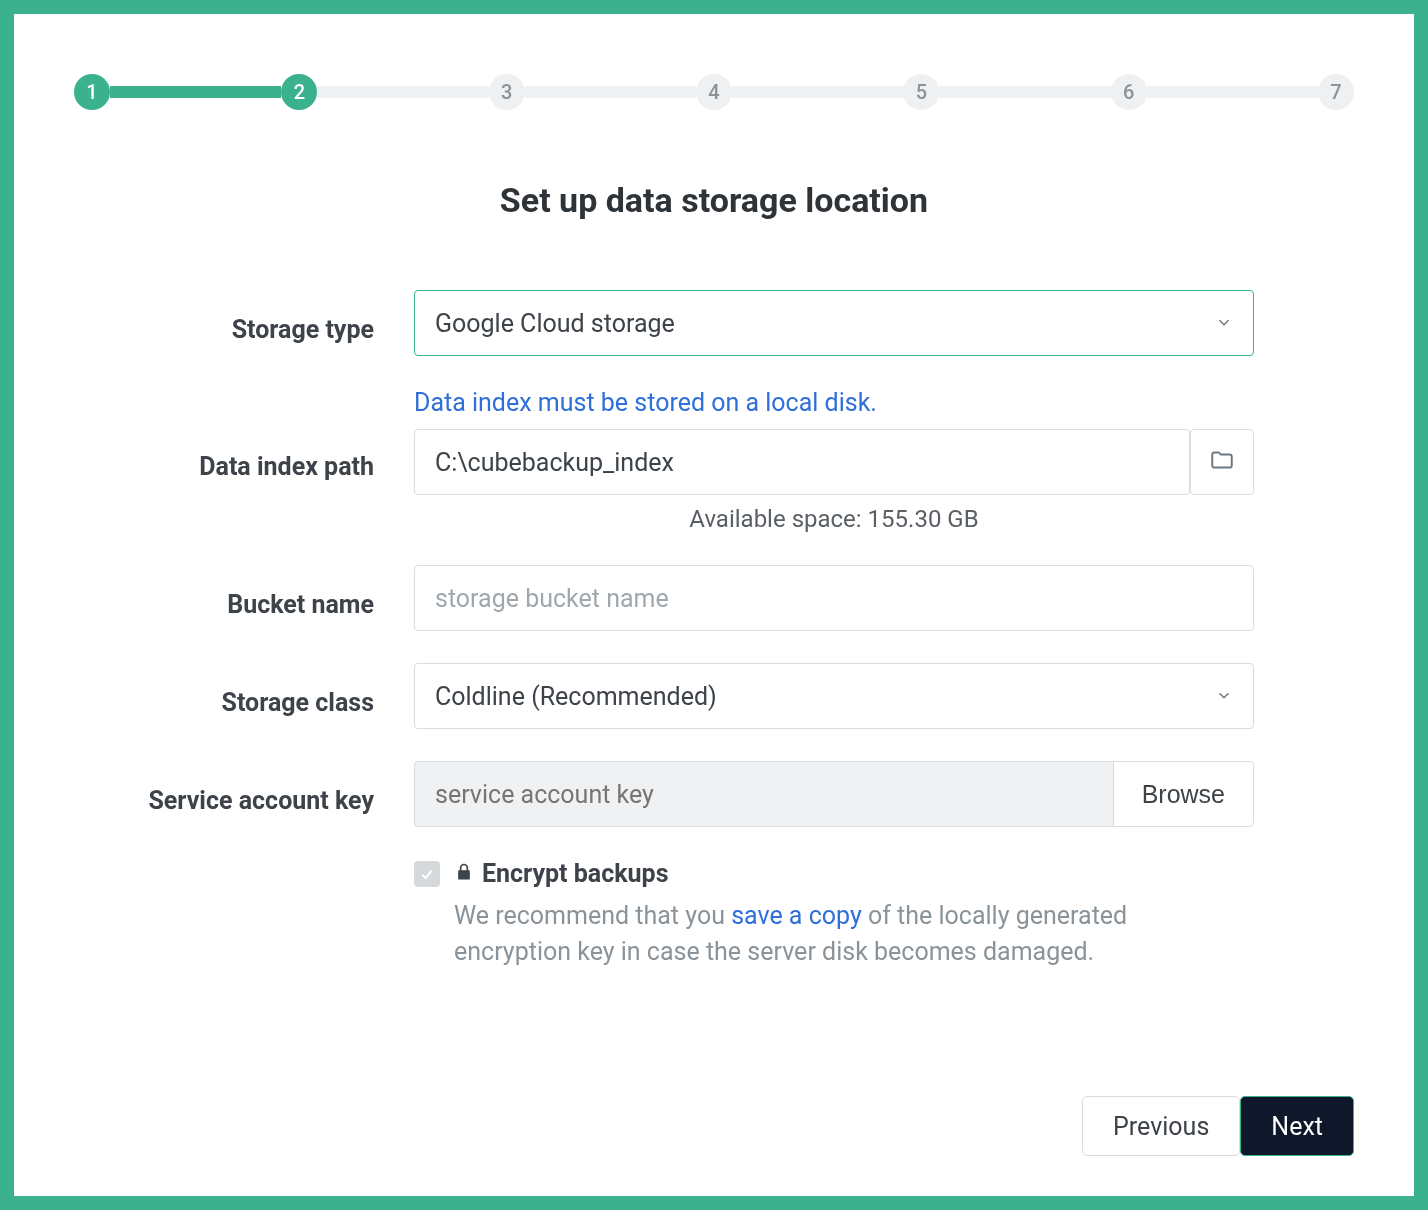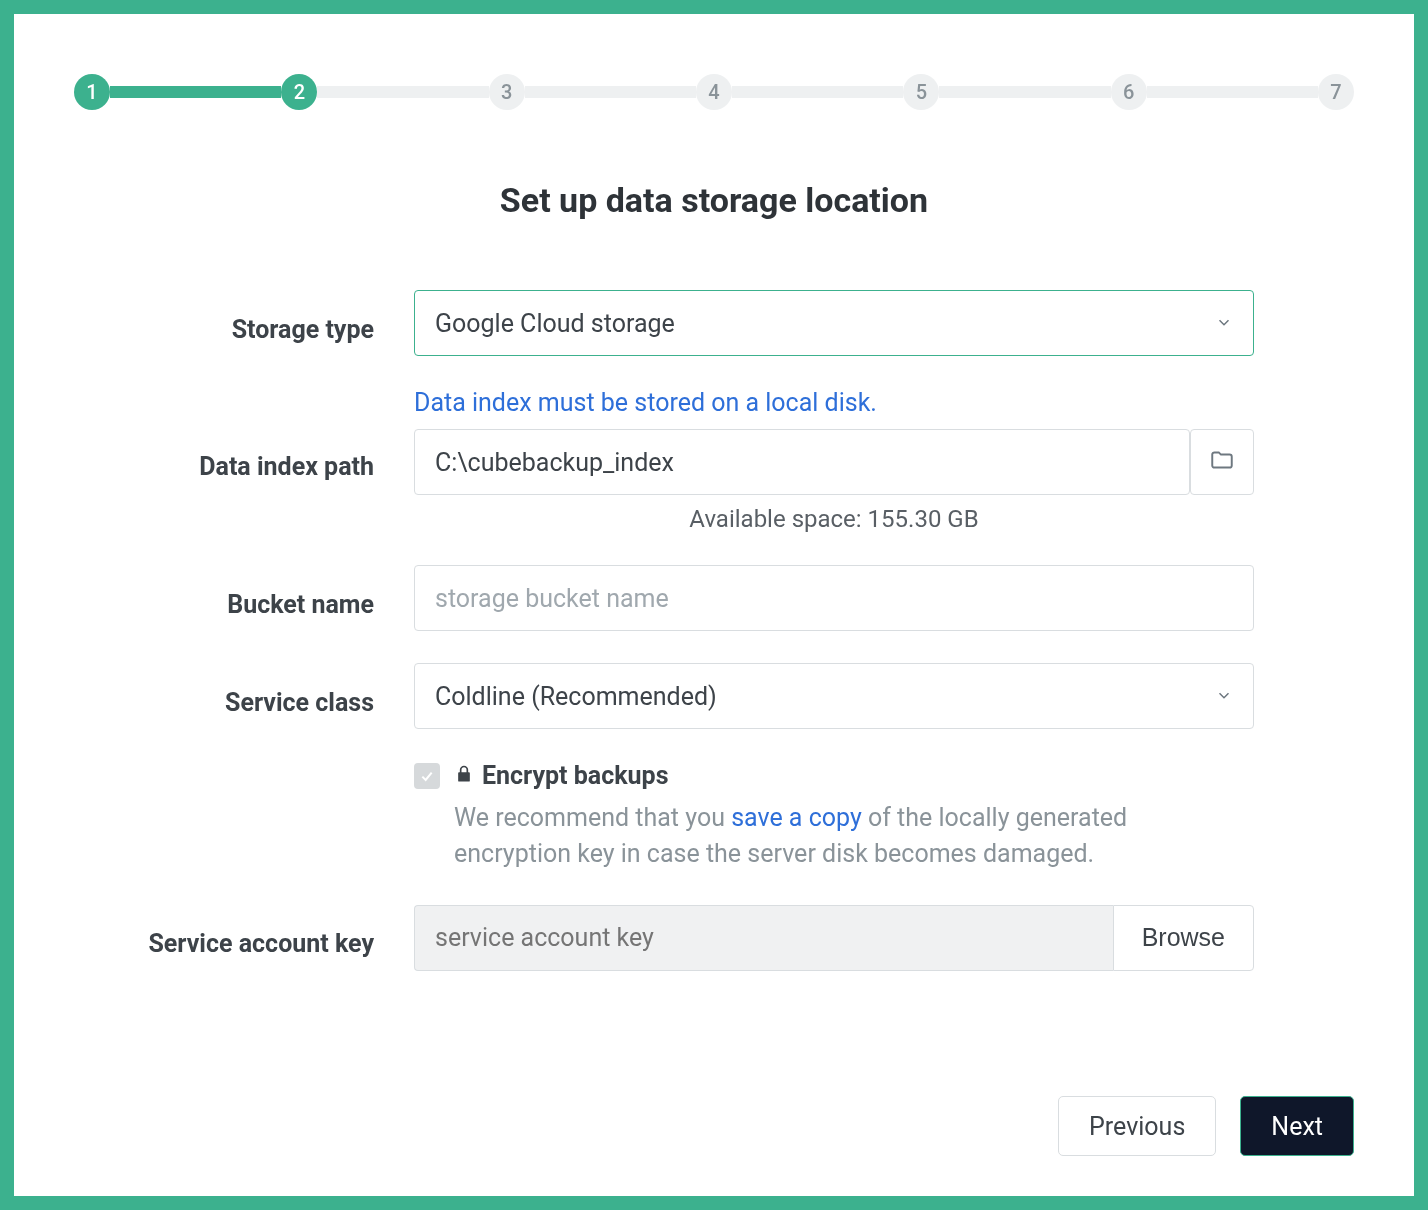--- a/index.html
+++ b/index.html
@@ -151,21 +151,20 @@
     max-width: 740px;
   }
   .encrypt-text .line2 .link { color: #2e6fd9; }
 
   
   .footer {
     position: absolute;
     right: 60px;
     bottom: 40px;
     display: flex;
-    gap: 24px;
     border-radius: 19px;
   }
   .btn {
     height: 60px;
     padding: 0 30px;
     border-radius: 5px;
     font-size: 25px;
     cursor: pointer;
     display: flex; align-items: center; justify-content: center;
   }
@@ -238,29 +237,39 @@
     </div>
 
     <div class="form-row">
       <div class="form-label">Bucket name</div>
       <div class="form-field">
         <input type="text" class="text-input" placeholder="storage bucket name" style="">
       </div>
     </div>
 
     <div class="form-row">
-      <div class="form-label">Service class</div>
+      <div class="form-label">Storage class</div>
       <div class="form-field">
         <div class="select">
           <span>Coldline (Recommended)</span>
           <span class="chevron">
             <svg width="18" height="18" viewBox="0 0 24 24" fill="none" stroke="currentColor" stroke-width="2">
                 <polyline points="6 9 12 15 18 9"></polyline>
               </svg>
           </span>
+        </div>
+      </div>
+    </div>
+
+    <div class="form-row">
+      <div class="form-label">Service account key</div>
+      <div class="form-field">
+        <div class="input-append">
+          <input type="text" class="readonly-input" readonly="" placeholder="service account key" style="">
+          <button class="append-btn">Browse</button>
         </div>
       </div>
     </div>
 
     <div class="form-row">
       <div class="form-label"></div>
       <div class="form-field">
         <div class="encrypt-block">
           <div class="fake-checkbox">
             <svg width="16" height="16" viewBox="0 0 24 24" fill="none" stroke="currentColor" stroke-width="3">
@@ -277,30 +286,20 @@
               <span>Encrypt backups</span>
             </div>
             <div class="line2">
               <span>We recommend that you </span><span class="link">save a copy</span><span> of the locally generated encryption key in case the server disk becomes damaged.</span>
             </div>
           </div>
         </div>
       </div>
     </div>
 
-    <div class="form-row">
-      <div class="form-label">Service account key</div>
-      <div class="form-field">
-        <div class="input-append">
-          <input type="text" class="readonly-input" readonly="" placeholder="service account key" style="">
-          <button class="append-btn">Browse</button>
-        </div>
-      </div>
-    </div>
-
   </div>
 
   <div class="footer">
     <div class="btn btn-secondary">Previous</div>
     <div class="btn btn-primary">Next</div>
   </div>
 
 </div>
 
 </body></html>

